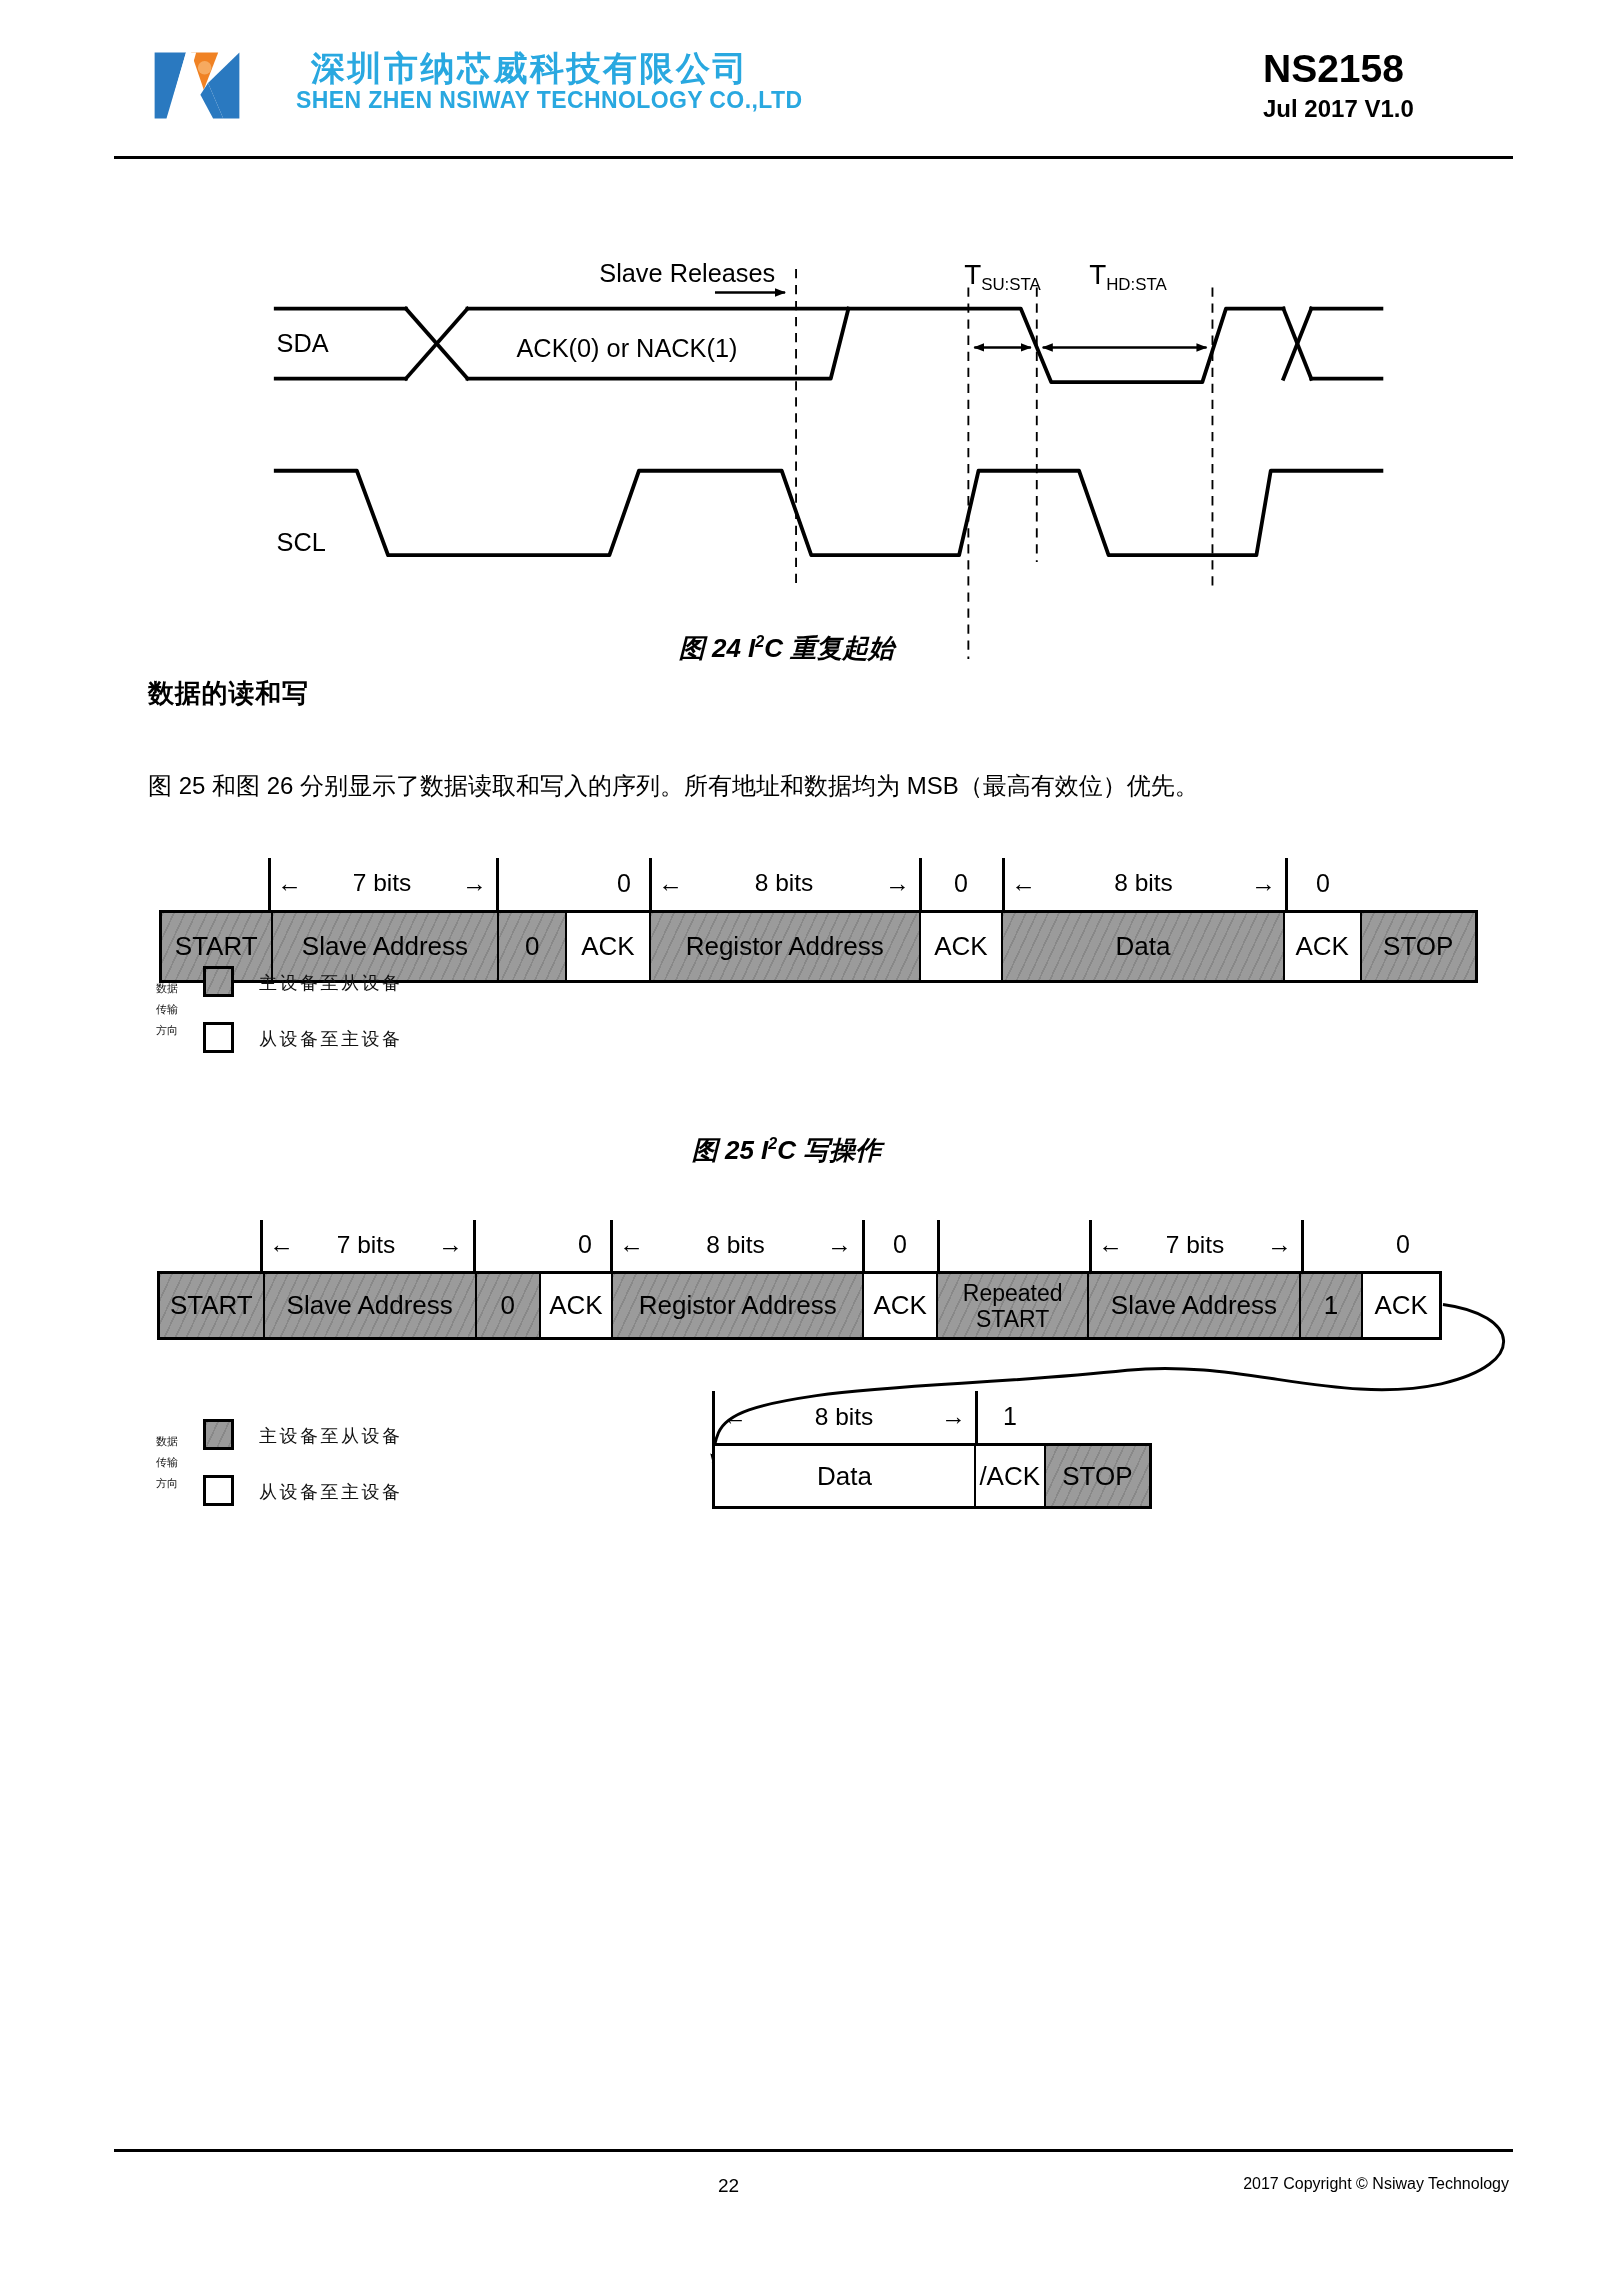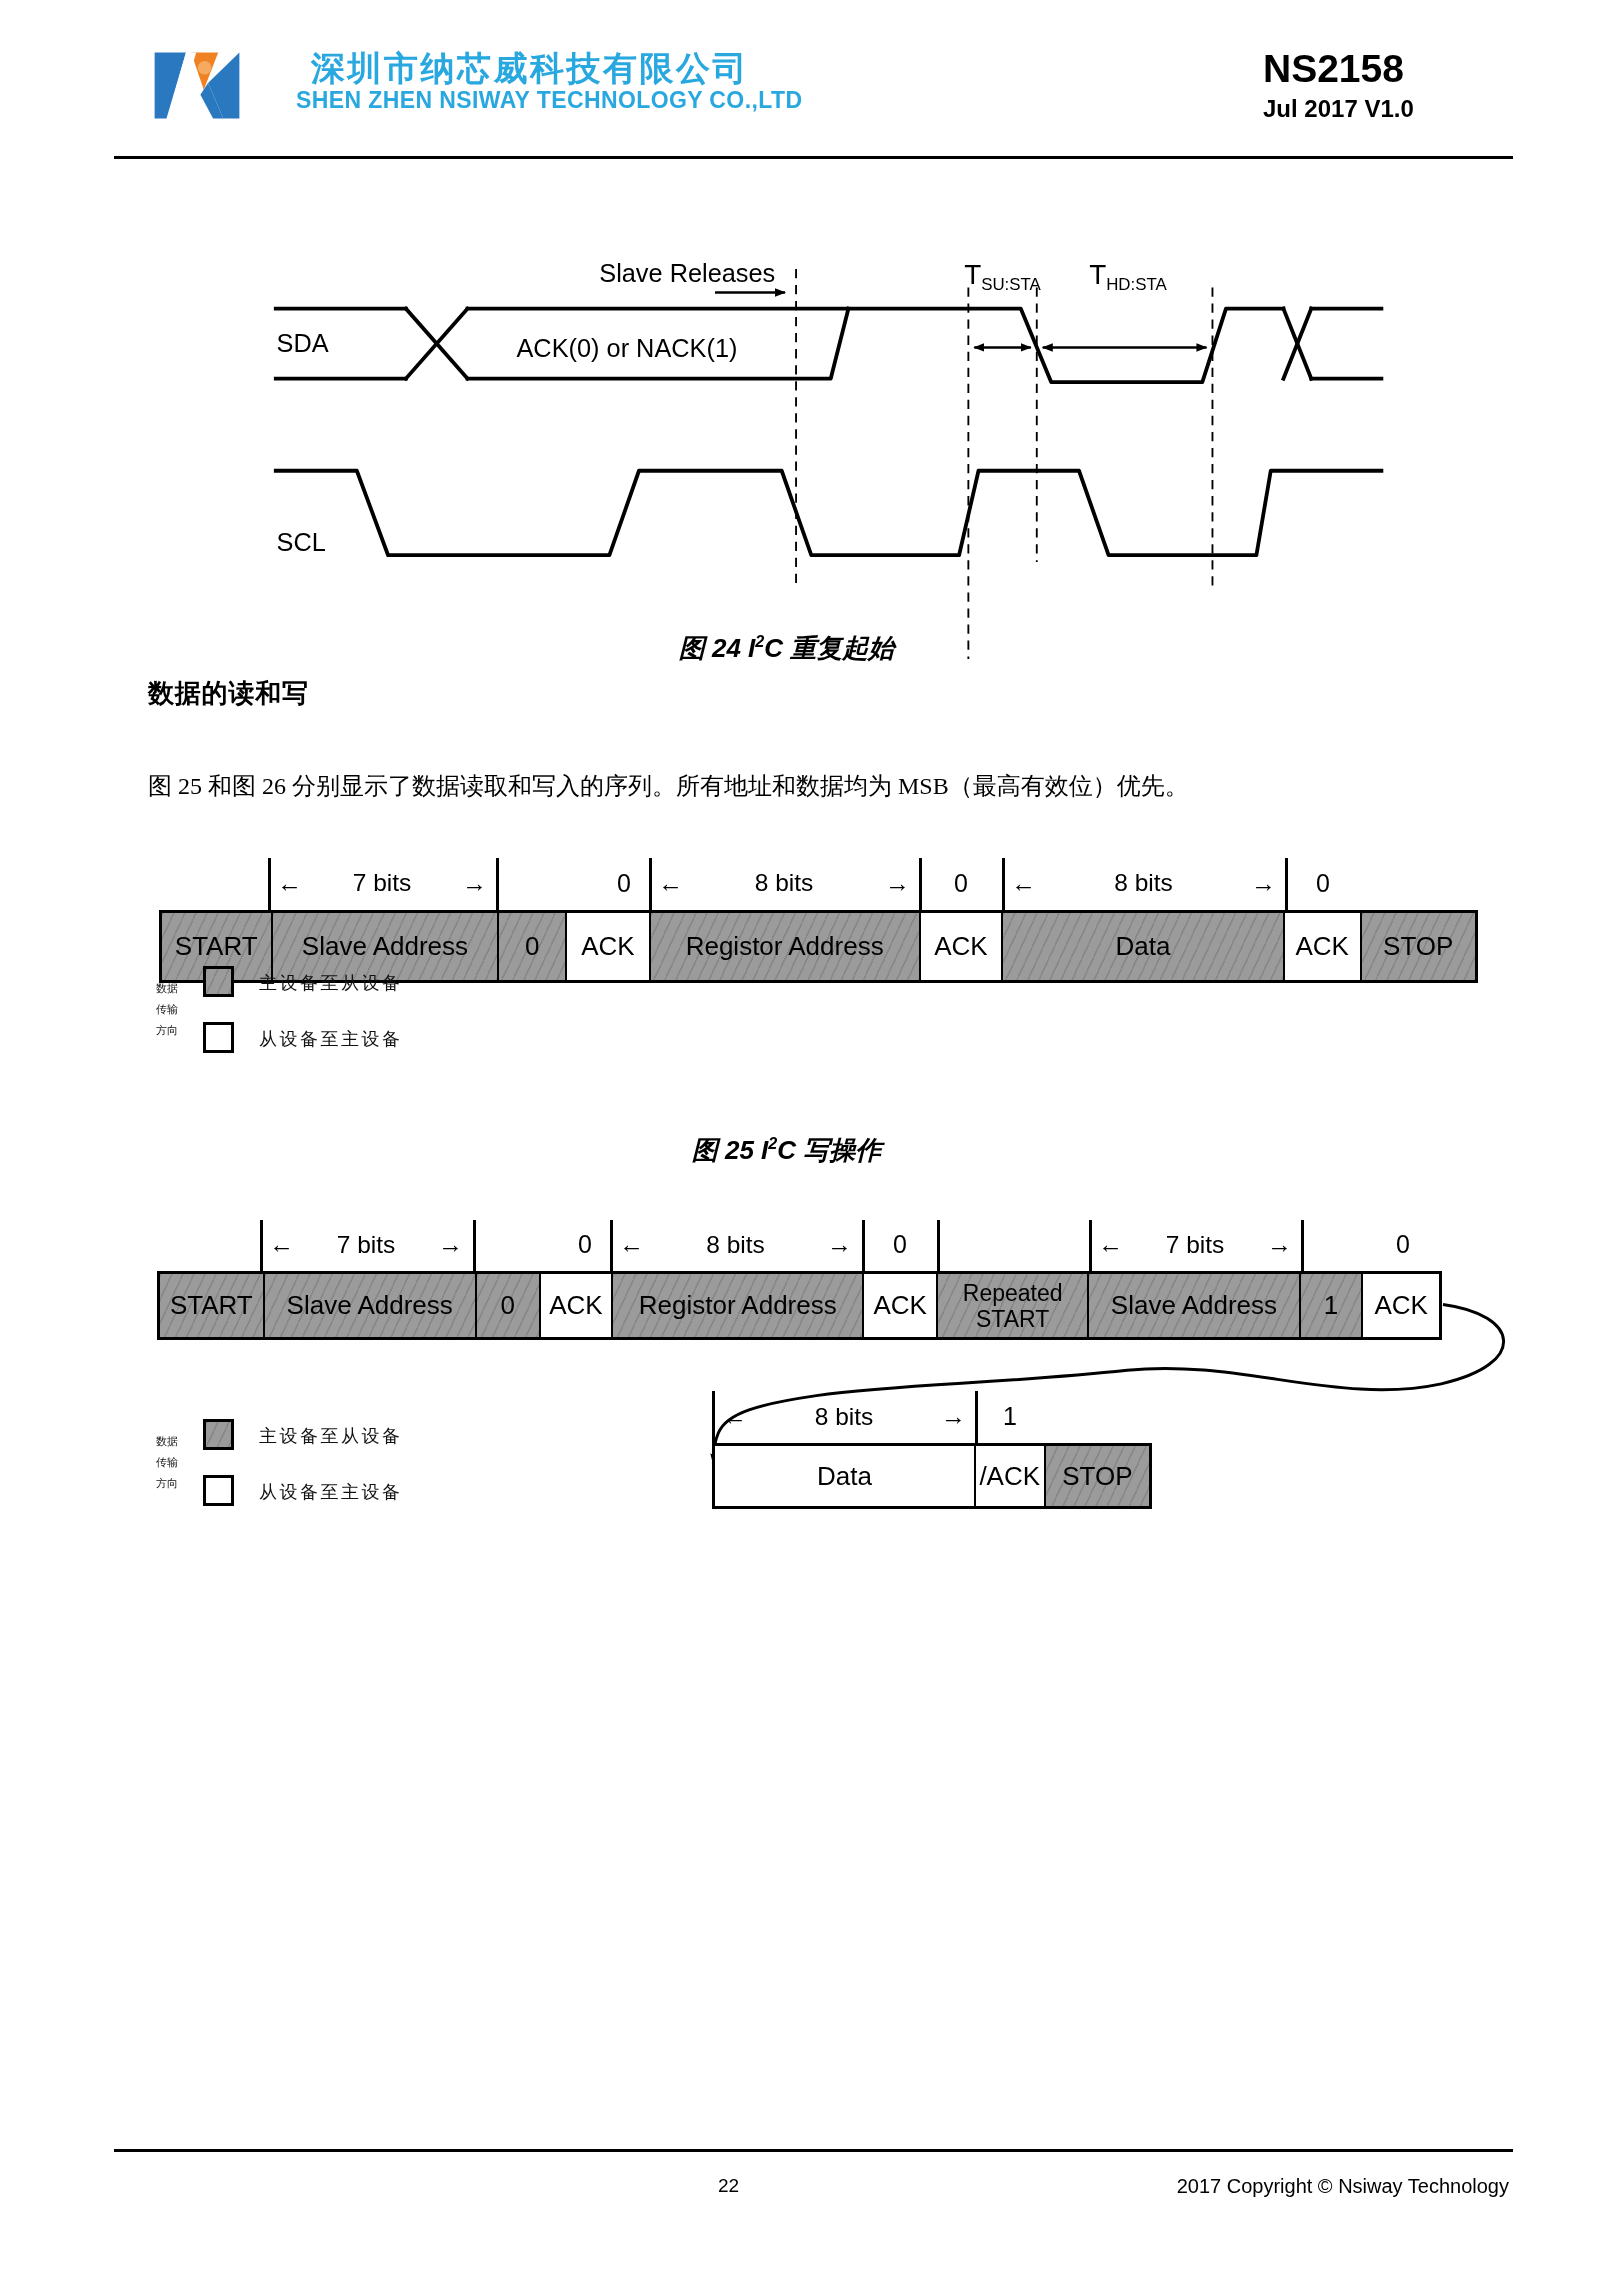--- a/index.html
+++ b/index.html
@@ -27,21 +27,21 @@
   .tlabel      { font-size:33px; fill:#000; }
   .tsub        { font-size:20px; }
 
   
   .caption { position:absolute; left:127px; width:1319px; text-align:center;
              font-size:26px; font-weight:bold; color:#000;font-style:italic; }
   .caption sup { font-size:0.62em; vertical-align:super; }
   .heading { position:absolute; left:148px; top:676px; font-size:26px; font-weight:bold;
              font-family:"Liberation Serif","DejaVu Serif",serif; letter-spacing:0.8px; }
   .bodytext{ position:absolute; left:148px; top:768px; width:1285px; font-size:24px;
-             font-family:Liberation Serif, serif; line-height:36px; }
+             font-family:Liberation Sans, sans-serif; line-height:36px; }
 
   
   .figwrap { position:absolute; }
   .tick    { position:absolute; width:2.5px; background:#000; }
   .bitspan { position:absolute; display:flex; justify-content:space-between; align-items:center;
              font-size:24.5px; height:37px; }
   .bitspan .arr { font-size:25px; line-height:1; }
   .zerolabel { position:absolute; text-align:center; font-size:25px; height:37px;
                display:flex; align-items:center; justify-content:center; }
   .busrow { position:absolute; display:flex; border:3.4px solid #000; background:#fff; }
@@ -57,21 +57,21 @@
   .legend-dir { position:absolute; left:0; top:12px; font-size:11px; line-height:21px; color:#111; }
   .swatch { position:absolute; left:47px; width:31px; height:31px; border:3.4px solid #000; }
   .swatch.sw1 { top:0px; }
   .swatch.sw2 { top:56px; }
   .legend-label { position:absolute; left:103px; font-size:18px; letter-spacing:2.5px; color:#111; }
   .legend-label.l1 { top:5px; }
   .legend-label.l2 { top:61px; }
 
   
   .pagenum   { position:absolute; left:678px; top:2175px; width:101px; text-align:center; font-size:19px; }
-  .copyright { position:absolute; right:114px; top:2175px; font-size:20px; }
+  .copyright { position:absolute; right:114px; top:2175px; font-size:16px; }
 </style>
 </head>
 <body>
 
 <div class="page">
 
   <svg class="abs" style="left:152px;top:44px;" width="90" height="78" viewBox="0 0 106 92">
     <rect x="0" y="0" width="106" height="92" fill="#ffffff"></rect>
     <polygon points="3,10 40,10 17,88 3,88" fill="#2a79c0"></polygon>
     <polygon points="46,10 78,10 61,54" fill="#f08224"></polygon>

